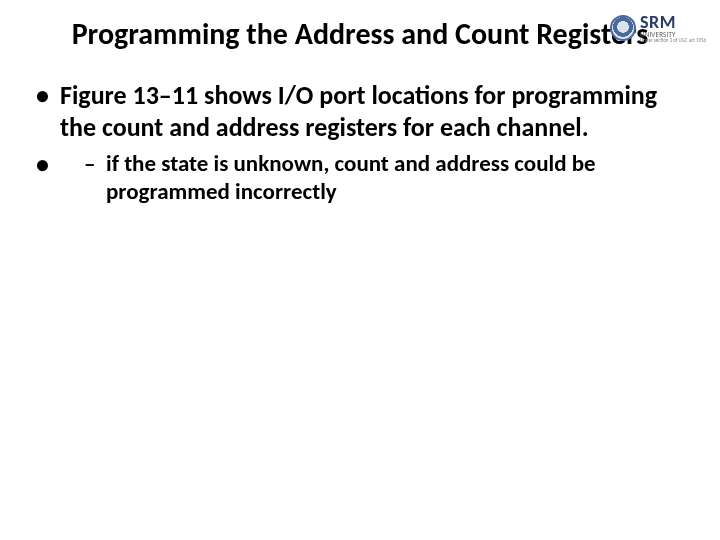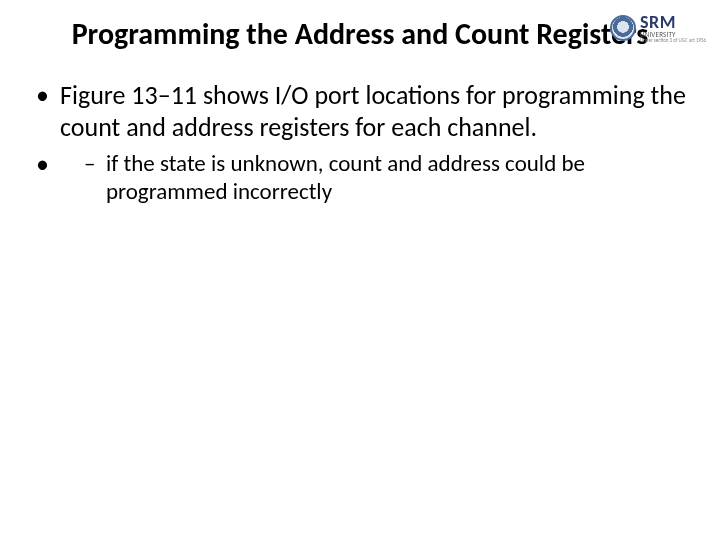--- a/index.html
+++ b/index.html
@@ -59,20 +59,21 @@
     font-size: 5px;
     color: #888;
   }
   .content {
     padding: 28px 34px 0 34px;
     font-size: 26px;
     line-height: 1.22;
   }
   ul.main {
     list-style: none;
+    font-weight: bold;
   }
   ul.main > li {
     position: relative;
     padding-left: 26px;
     margin-bottom: 6px;
   }
   ul.main > li::before {
     content: "•";
     position: absolute;
     left: 2px;

